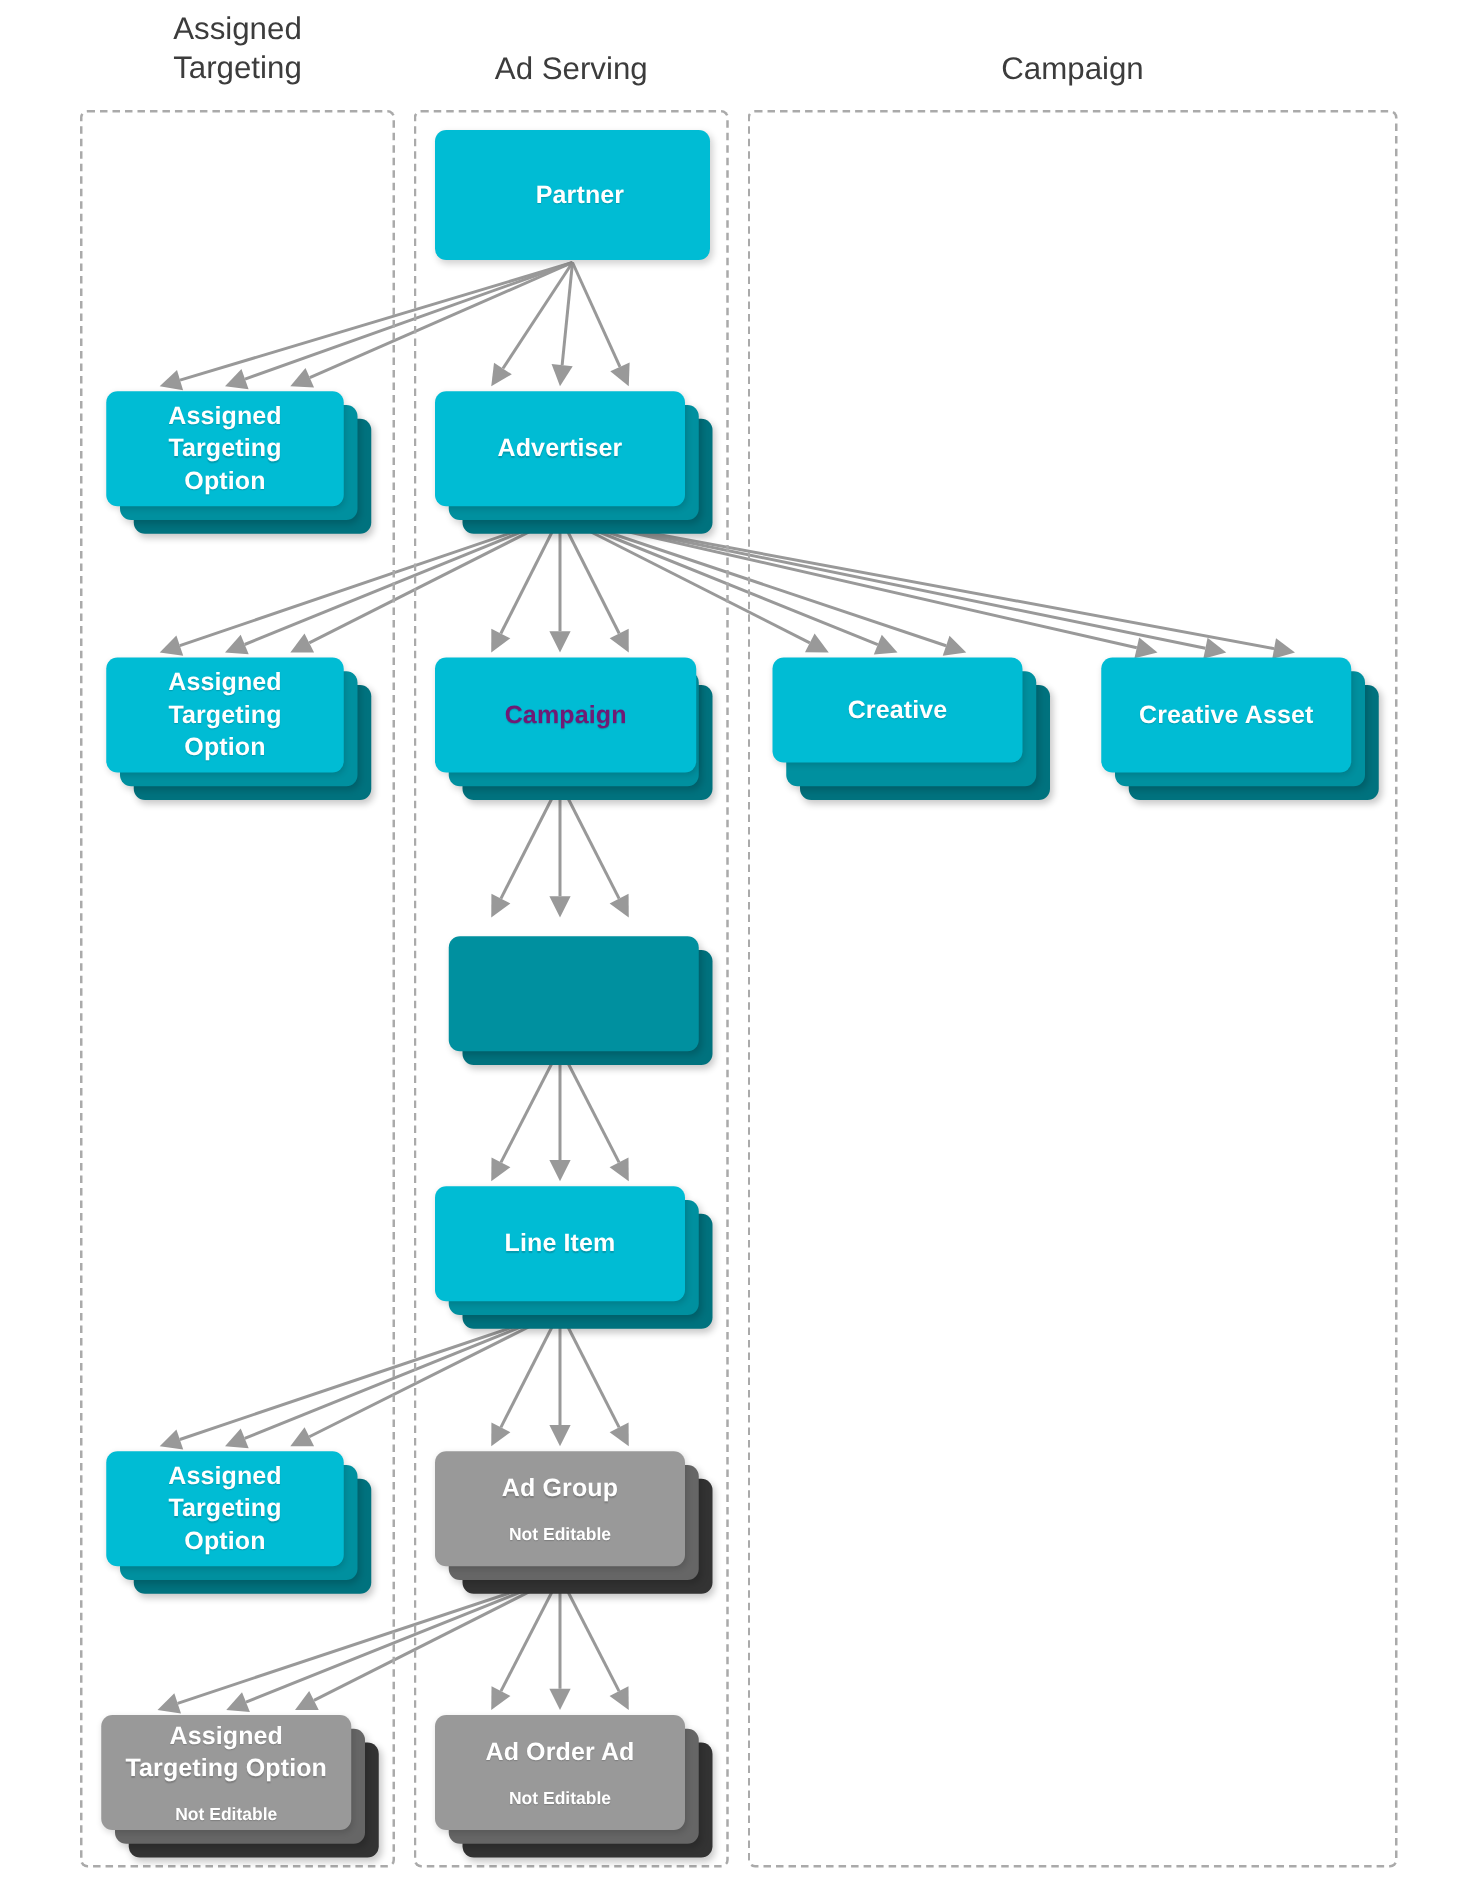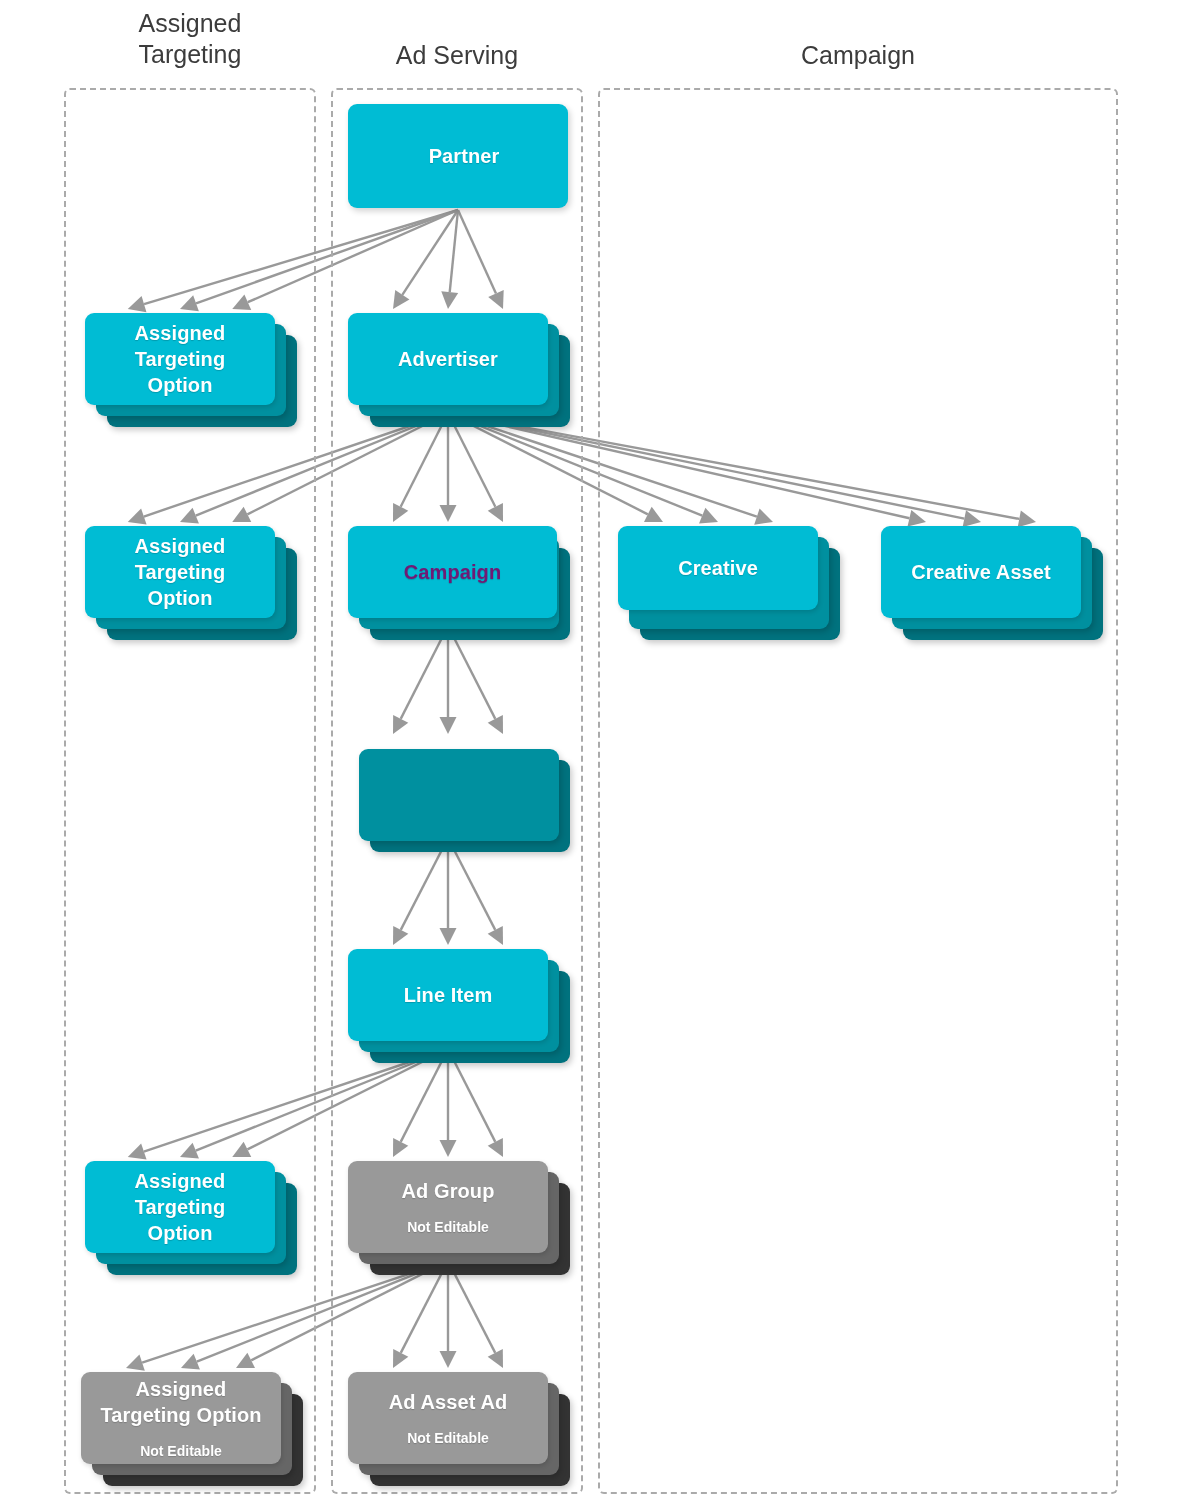--- a/index.html
+++ b/index.html
@@ -308,20 +308,20 @@
             <div>Targeting Option</div>
           </div>
           <div class="subtitle">Not Editable</div>
         </div>
       </div>
       <div class="node" style="left: 348px; top: 1372px; width: 224px; height: 116px;">
         <div class="layer" style="left: 22px; top: 22px; width: 200px; height: 92px; background: rgb(51, 51, 51); box-shadow: rgba(0, 0, 0, 0.22) 2px 3px 6px;"></div>
         <div class="layer" style="left: 11px; top: 11px; width: 200px; height: 92px; background: rgb(102, 102, 102); box-shadow: rgba(0, 0, 0, 0.18) 2px 3px 6px;"></div>
         <div class="face" style="left: 0px; top: 0px; width: 200px; height: 92px; background: rgb(153, 153, 153); color: rgb(255, 255, 255); box-shadow: rgba(0, 0, 0, 0.14) 1px 2px 5px;">
           <div class="title">
-            <div>Ad Asset Ad</div>
+            <div>Ad Order Ad</div>
           </div>
           <div class="subtitle">Not Editable</div>
         </div>
       </div>
     </div>
 
 </div>
 
 </body></html>

